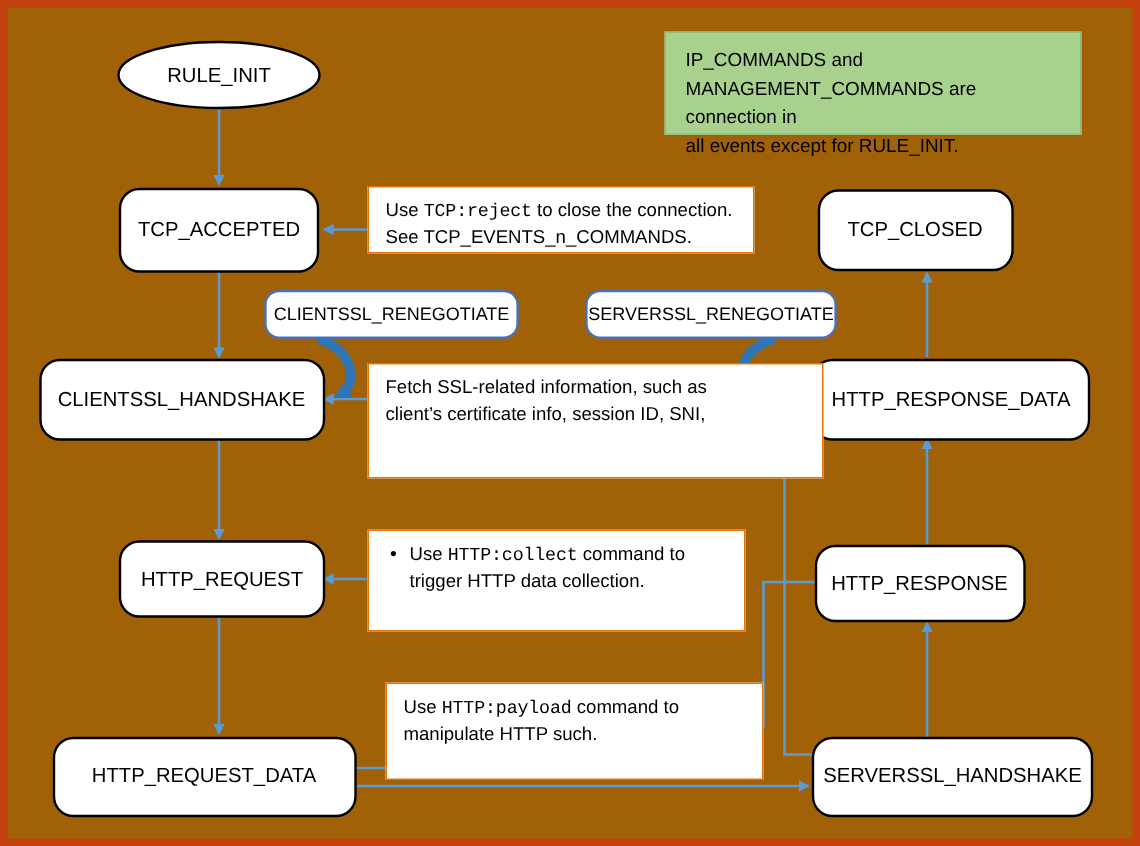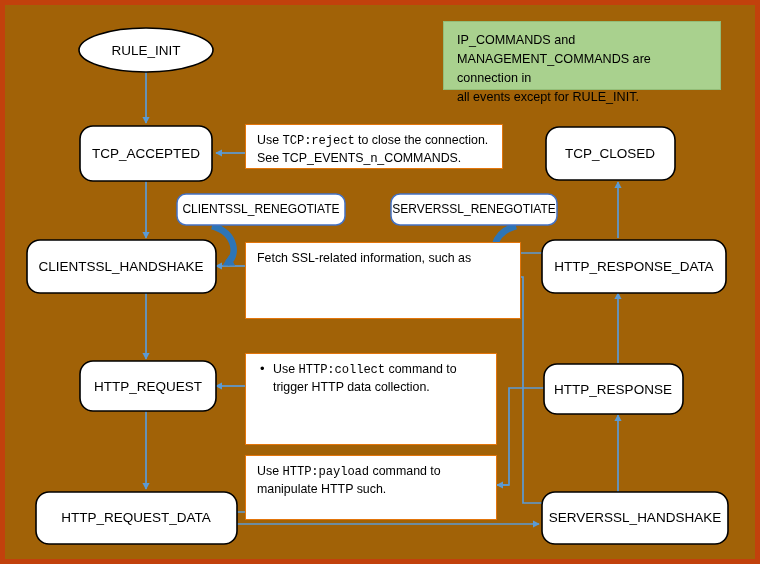--- a/index.html
+++ b/index.html
@@ -172,29 +172,30 @@
       <div>IP_COMMANDS and</div>
       <div>MANAGEMENT_COMMANDS are connection in</div>
       <div>all events except for RULE_INIT.</div>
     </div>
 
     <div class="callout" style="left:240px; top:119px; width:258px; height:45px;">
       <div><span>Use </span><span class="mono">TCP:reject</span><span> to close the connection.</span></div>
       <div><span>See </span><span>TCP_EVENTS_n_COMMANDS</span><span>.</span></div>
     </div>
 
-    <div class="callout" style="left:240px; top:237px; width:276px; height:77px;">
+    <div class="callout" style="left:240px; top:237px; width:304px; height:77px;">
       <div>Fetch SSL-related information, such as</div>
-    </div>
-
-    <div class="callout" style="left:240px; top:348px; width:252px; height:92px;">
+      <div>client’s certificate info, session ID, SNI,</div>
+    </div>
+
+    <div class="callout" style="left:240px; top:348px; width:252px; height:68px;">
       <ul>
         <li><span>Use </span><span class="mono">HTTP:collect</span><span> command to trigger HTTP data collection.</span></li>
       </ul>
     </div>
 
-    <div class="callout" style="left:240px; top:450px; width:252px; height:65px;">
+    <div class="callout" style="left:252px; top:450px; width:252px; height:65px;">
       <div><span>Use </span><span class="mono">HTTP:payload</span><span> command to</span></div>
       <div>manipulate HTTP such.</div>
     </div>
 
   </div>
 </div>
 
 </body></html>

